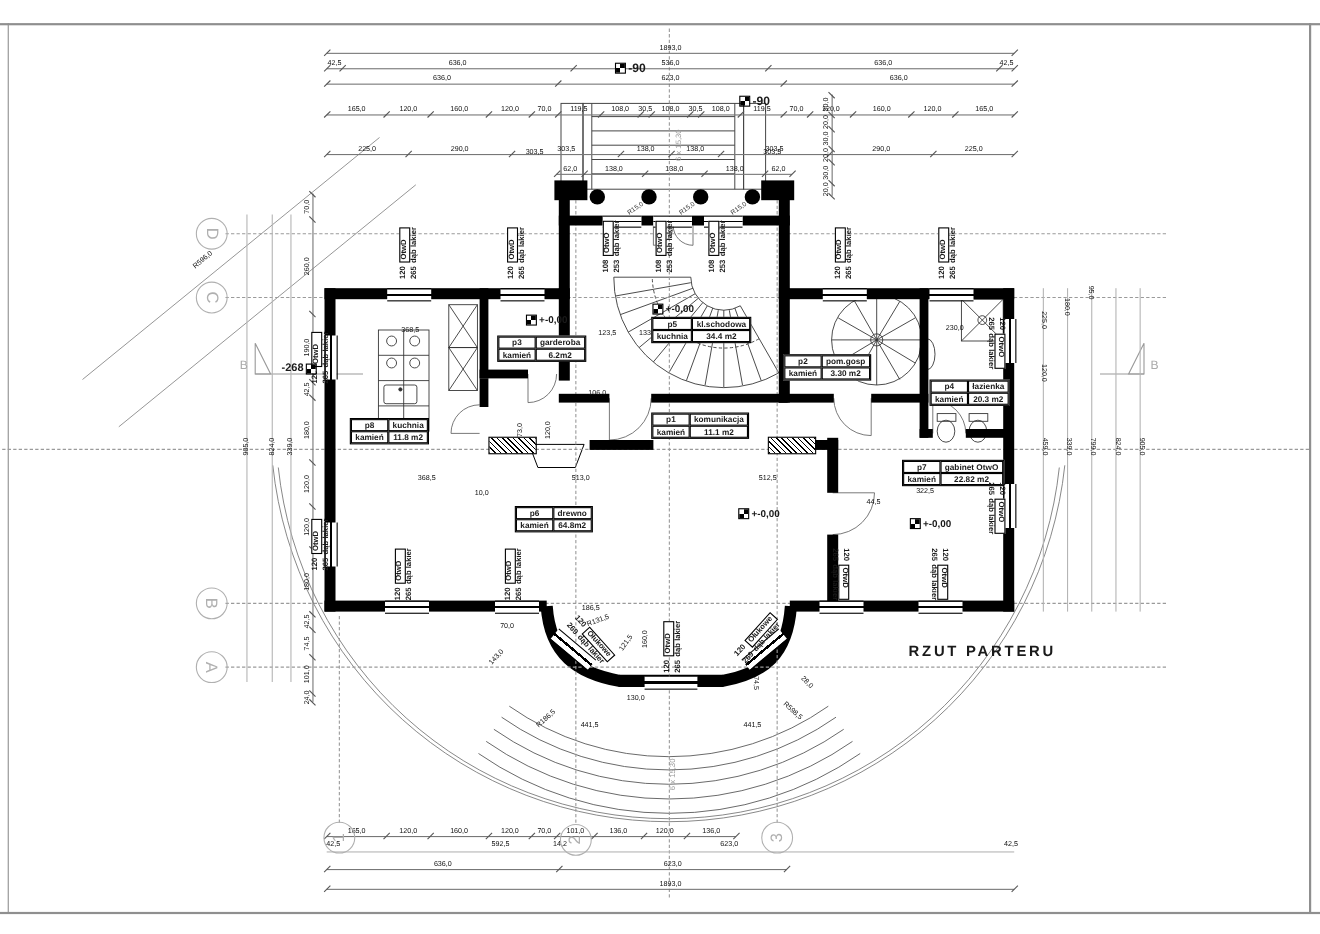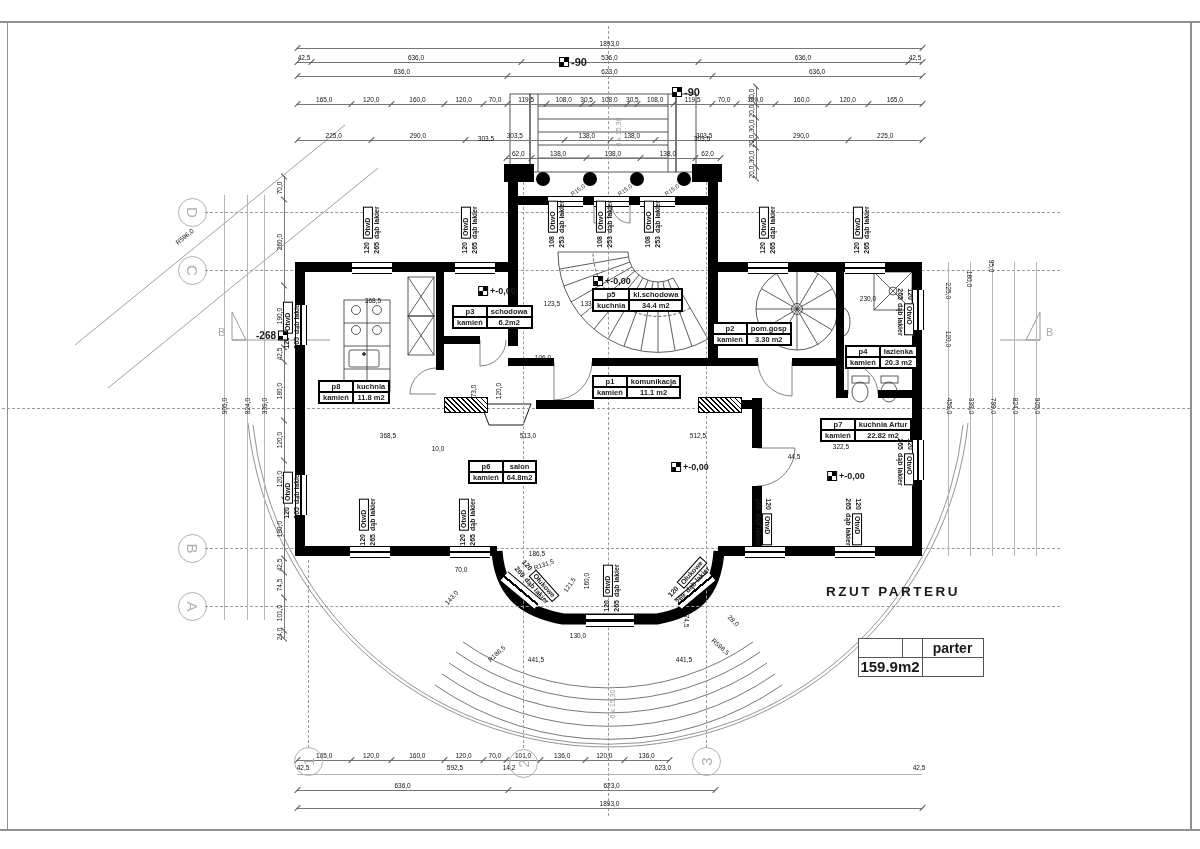--- a/index.html
+++ b/index.html
@@ -285,45 +285,45 @@
       <span>11.1 m2</span>
   </div>
   <div class="room" style="left:712px;top:322px">
     <span>p2</span>
       <span>pom.gosp</span>
     <span>kamień</span>
       <span>3.30 m2</span>
   </div>
   <div class="room" style="left:452px;top:305px">
     <span>p3</span>
-      <span>schodowa</span>
+      <span>garderoba</span>
     <span>kamień</span>
       <span>6.2m2</span>
   </div>
   <div class="room" style="left:845px;top:345px">
     <span>p4</span>
       <span>łazienka</span>
     <span>kamień</span>
       <span>20.3 m2</span>
   </div>
   <div class="room" style="left:592px;top:288px">
     <span>p5</span>
       <span>kl.schodowa</span>
     <span>kuchnia</span>
       <span>34.4 m2</span>
   </div>
   <div class="room" style="left:468px;top:460px">
     <span>p6</span>
-      <span>salon</span>
+      <span>drewno</span>
     <span>kamień</span>
       <span>64.8m2</span>
   </div>
   <div class="room" style="left:820px;top:418px">
     <span>p7</span>
-      <span>kuchnia Artur</span>
+      <span>gabinet OtwO</span>
     <span>kamień</span>
       <span>22.82 m2</span>
   </div>
   <div class="room" style="left:318px;top:380px">
     <span>p8</span>
       <span>kuchnia</span>
     <span>kamień</span>
       <span>11.8 m2</span>
   </div>
 
@@ -713,21 +713,14 @@
   <span class="ld" style="left:971px;top:406px;transform:translate(-50%,-50%) rotate(90deg)">339,0</span>
   <span class="ld" style="left:993px;top:406px;transform:translate(-50%,-50%) rotate(90deg)">799,0</span>
   <span class="ld" style="left:1015px;top:406px;transform:translate(-50%,-50%) rotate(90deg)">824,0</span>
   <span class="ld" style="left:1037px;top:406px;transform:translate(-50%,-50%) rotate(90deg)">905,0</span>
   <span class="ld" style="left:948px;top:291px;transform:translate(-50%,-50%) rotate(90deg)">225,0</span>
   <span class="ld" style="left:969px;top:279px;transform:translate(-50%,-50%) rotate(90deg)">180,0</span>
   <span class="ld" style="left:948px;top:339px;transform:translate(-50%,-50%) rotate(90deg)">120,0</span>
   <span class="ld" style="left:991px;top:266px;transform:translate(-50%,-50%) rotate(90deg)">95,0</span>
 
   <div class="title" style="left:826px;top:584px">RZUT PARTERU</div>
-  <div class="tblock" style="left:858px;top:638px">
-    <div></div>
-    <div></div>
-    <div style="font-size:14px">parter</div>
-    <div style="grid-column:1 / span 2;font-size:15px">159.9m2</div>
-    <div></div>
-  </div>
 
 </div>
 
 </body></html>

